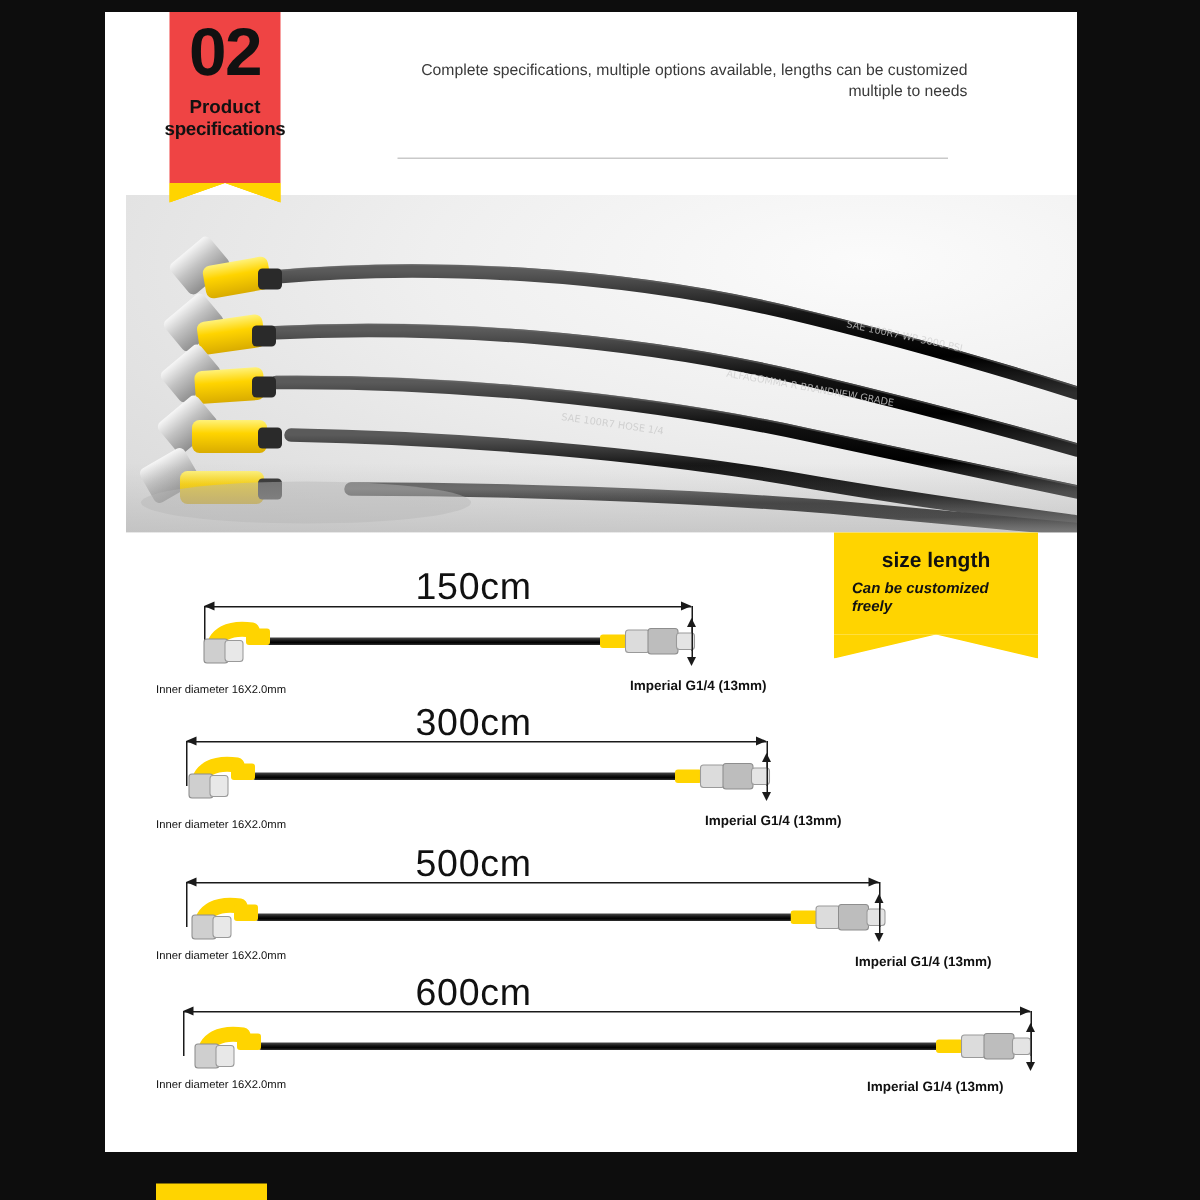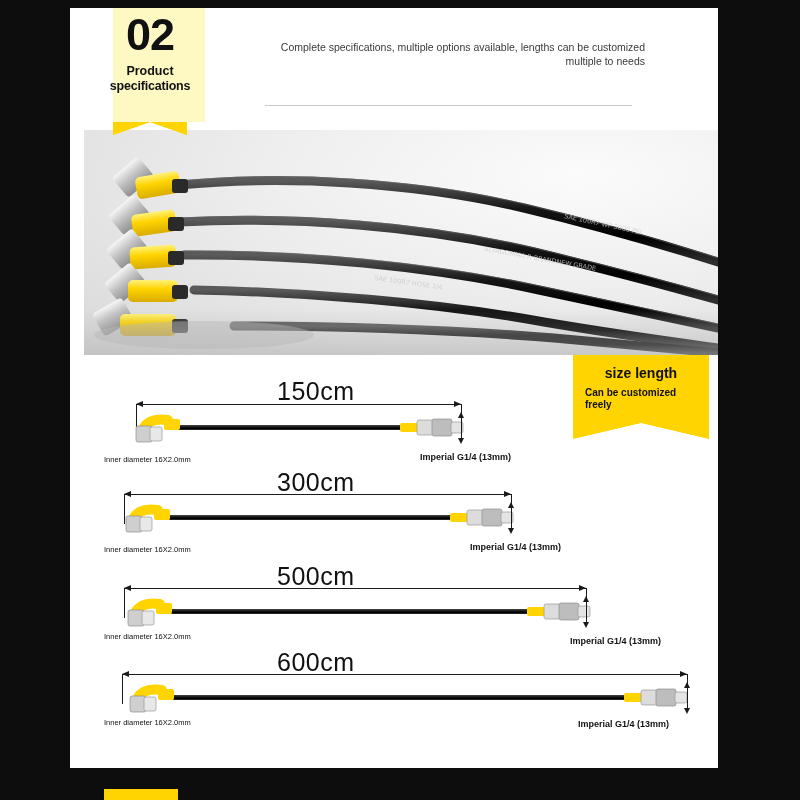--- a/index.html
+++ b/index.html
@@ -18,22 +18,22 @@
   .sheet{
     position:absolute;
     left:70px;top:8px;
     width:648px;height:760px;
     background:#ffffff;
   }
   
   .badge{
     position:absolute;
     left:113px;top:8px;
-    width:92px;height:114px;
-    background:#fef9c3;
+    width:74px;height:114px;
+    background:#ef4444;
     z-index:6;
   }
   .badge .num{
     position:absolute;left:0;top:4px;width:74px;
     text-align:center;
     font-size:45px;line-height:46px;
     font-weight:bold;color:#111;
     letter-spacing:-1px;
     font-family:"Liberation Sans", sans-serif;
   }
@@ -89,29 +89,28 @@
   .photo .shadowband{
     position:absolute;left:0;bottom:0;width:100%;height:46px;
     background:linear-gradient(to bottom, rgba(190,190,190,0) 0%, rgba(178,178,178,.55) 100%);
   }
   
   .ribbon{
     position:absolute;left:556px;top:355px;
     width:136px;height:68px;
     background:#ffd400;
     z-index:7;
-    margin-left:17px;
   }
   .ribbon .t1{
     position:absolute;left:0;top:10px;width:136px;text-align:center;
     font-size:14px;font-weight:bold;color:#111;
   }
   .ribbon .t2{
     position:absolute;left:12px;top:32px;width:120px;
-    font-size:10px;font-weight:bold;color:#111;line-height:12px;
+    font-size:10px;font-weight:bold;color:#111;line-height:12px;font-style:italic;
   }
   .ribbon .tail{
     position:absolute;left:0;bottom:-16px;width:136px;height:16px;
     background:linear-gradient(to bottom right,#ffd400 49%,transparent 51%) left/68px 16px no-repeat,
                linear-gradient(to bottom left,#ffd400 49%,transparent 51%) right/68px 16px no-repeat;
   }
   
   .spec{
     position:absolute;
   }

